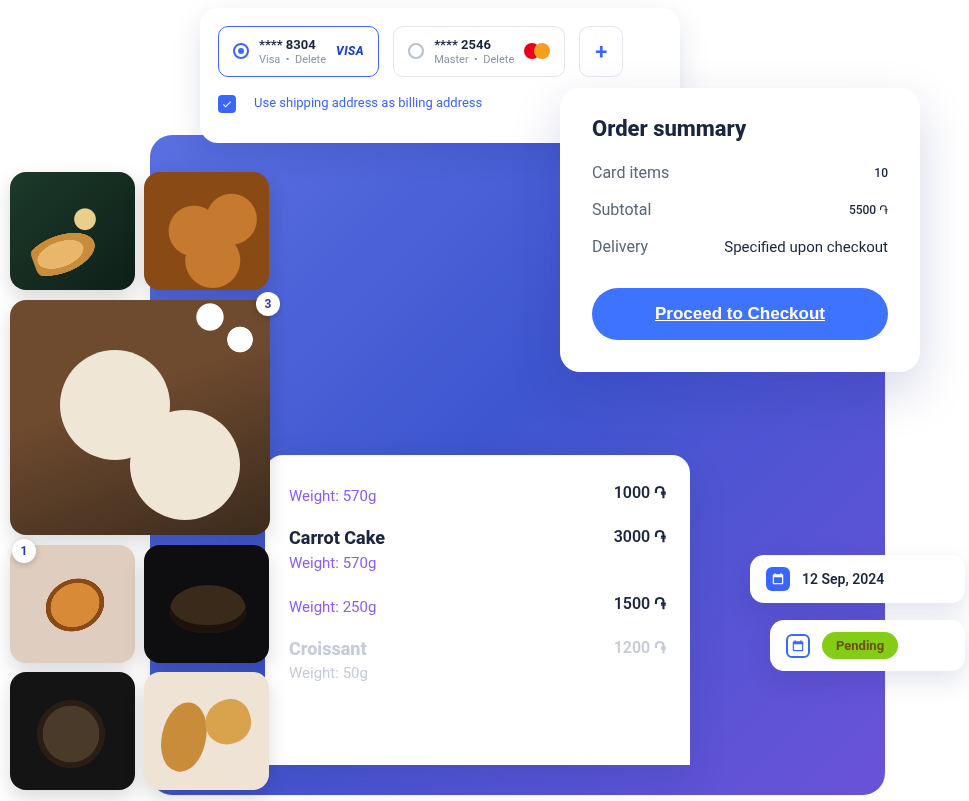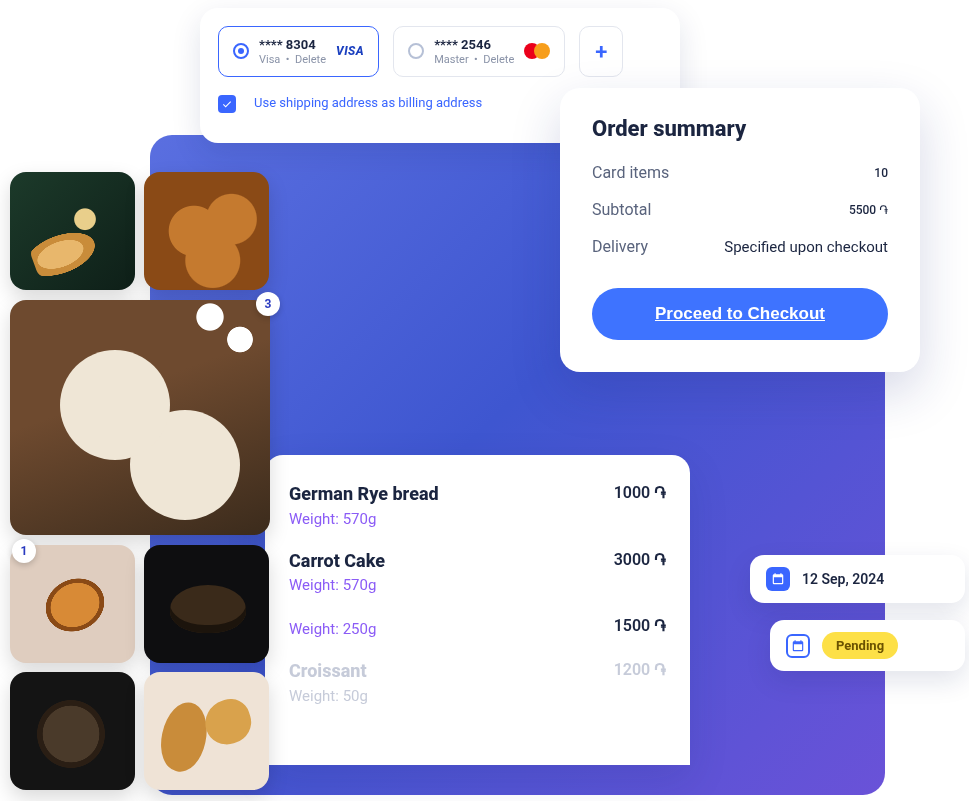--- a/index.html
+++ b/index.html
@@ -127,21 +127,21 @@
   .status-card { left:770px; top:620px; width:195px; }
   .cal-icon {
     width:24px; height:24px; border-radius:6px; background:#3a66ff;
     display:flex; align-items:center; justify-content:center; flex-shrink:0;
   }
   .cal-icon svg { width:14px; height:14px; fill:#fff; }
   .cal-icon.outline { background:#fff; border:2px solid #3a66ff; }
   .cal-icon.outline svg { fill:#3a66ff; }
   .date-text { font-size:14px; font-weight:600; color:#1b2540; }
   .status-pill {
-    background:#fde047; color:#6a5200; font-size:13px; font-weight:700;
+    background:#84cc16; color:#6a5200; font-size:13px; font-weight:700;
     padding:6px 14px; border-radius:20px; display:inline-block;
   }
 
   
   .photos { position:absolute; left:10px; top:172px; width:260px; }
   .ph { position:absolute; border-radius:16px; overflow:hidden; box-shadow: 0 8px 20px rgba(0,0,0,.15); }
   .ph1 { left:0; top:0; width:125px; height:118px; background: radial-gradient(circle at 60% 40%, #e9cf8b 0 10%, transparent 11%), linear-gradient(135deg,#1c3a2a,#0e1f18); }
   .ph1::after{ content:""; position:absolute; left:22px; bottom:16px; width:70px; height:44px; background: radial-gradient(ellipse at 40% 50%, #e8b76c 0 40%, #c98c3a 41% 60%, transparent 61%); border-radius:40% 60% 60% 40%; transform:rotate(-20deg); }
   .ph2 { left:134px; top:0; width:125px; height:118px; background: radial-gradient(circle at 40% 50%, #c57a2f 0 26%, transparent 27%), radial-gradient(circle at 70% 40%, #c57a2f 0 22%, transparent 23%), radial-gradient(circle at 55% 75%, #c57a2f 0 24%, transparent 25%), #8a4a16; }
   .ph3 { left:0; top:128px; width:260px; height:235px; background: linear-gradient(160deg,#6e4a2f 0 40%,#3b2b1c 100%); }
@@ -236,21 +236,20 @@
       <span class="label">Delivery</span>
       <span class="value note">Specified upon checkout</span>
     </div>
 
     <button class="checkout-btn">Proceed to Checkout</button>
   </div>
 
   <div class="prod-panel">
     <div class="prod-row">
       <div class="prod-left">
-        <div class="prod-name">German Rye bread</div>
         <div class="prod-weight">Weight: 570g</div>
       </div>
       <div class="prod-price dram">1000 ֏</div>
     </div>
     <div class="prod-row">
       <div class="prod-left">
         <div class="prod-name">Carrot Cake</div>
         <div class="prod-weight">Weight: 570g</div>
       </div>
       <div class="prod-price dram">3000 ֏</div>

